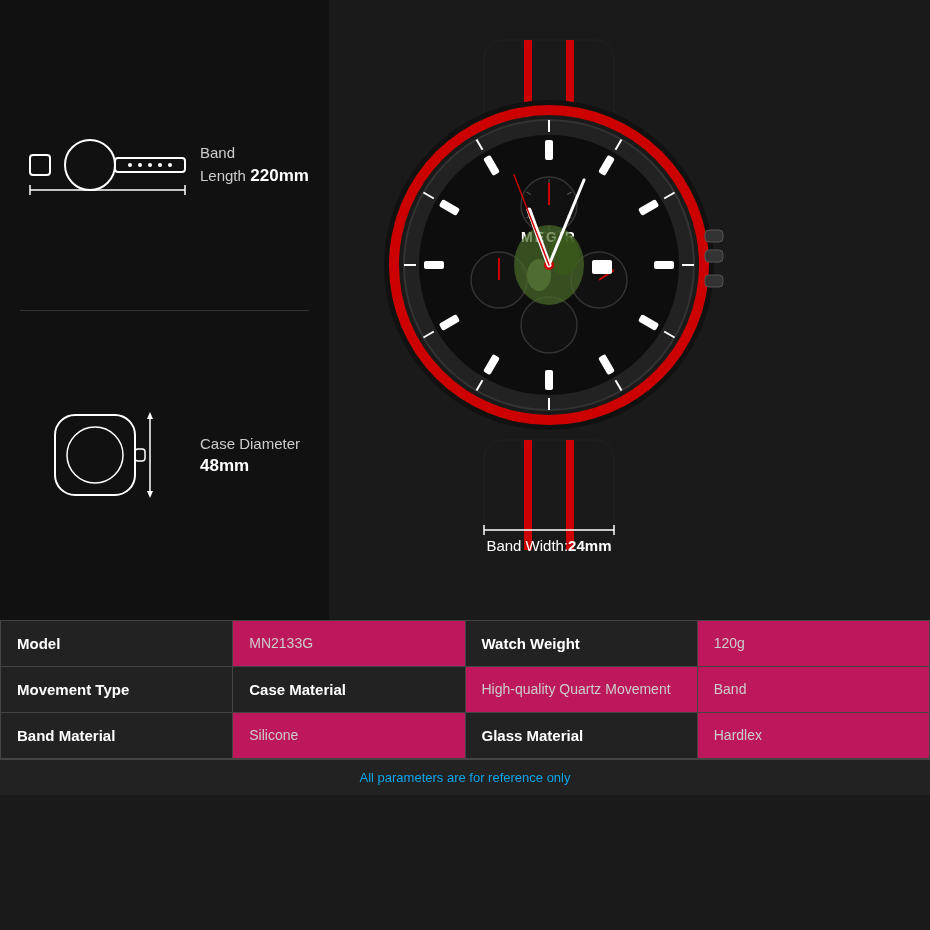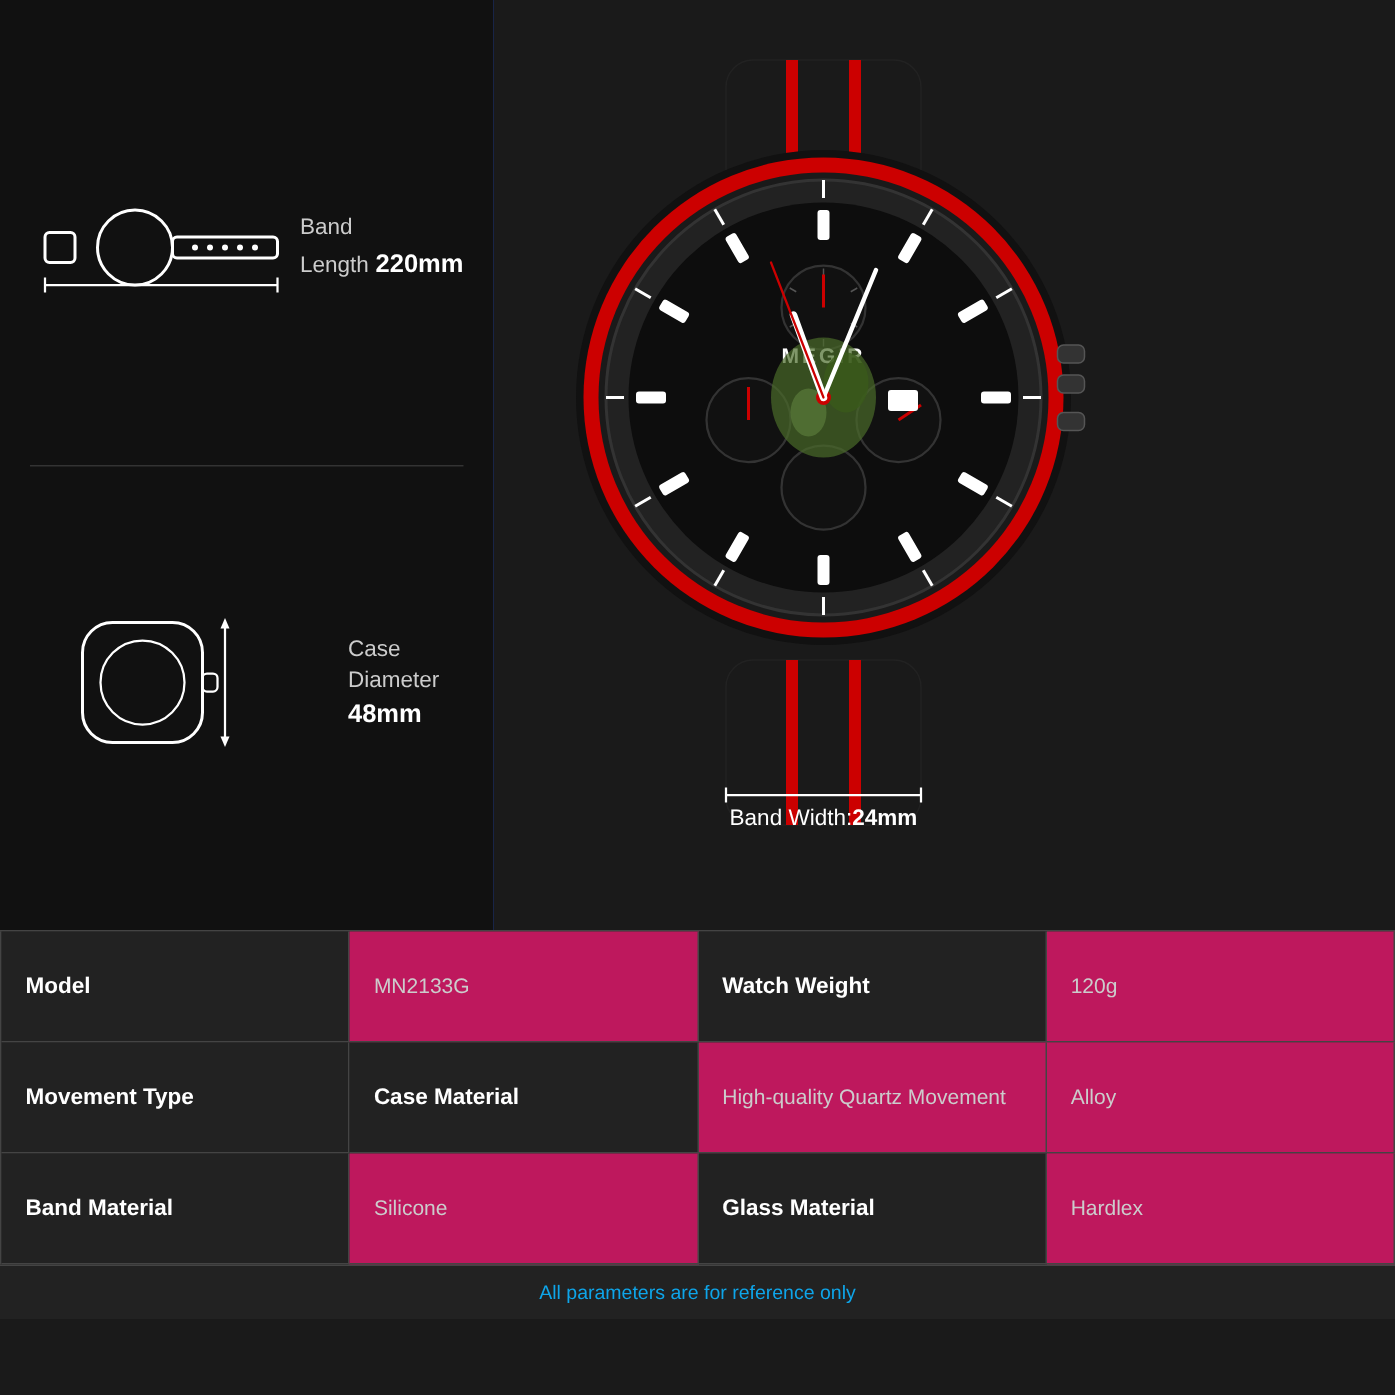--- a/index.html
+++ b/index.html
@@ -8,21 +8,21 @@
       height: 930px;
       background: #1a1a1a;
       font-family: Arial, sans-serif;
       overflow: hidden;
     }
 
     .top-section {
       display: flex;
       width: 748px;
       height: 620px;
-      background: #1d4ed8;
+      background: #7dd3fc;
     }
 
     
     .left-panel {
       width: 450px;
       height: 620px;
       background: #111;
       padding: 20px;
       display: flex;
       flex-direction: column;
@@ -32,21 +32,20 @@
     .spec-row {
       flex: 1;
       display: flex;
       align-items: center;
       border-bottom: 1px solid #333;
       padding: 10px 0;
     }
 
     .spec-row:last-child {
       border-bottom: none;
-      gap: 32px;
     }
 
     .diagram {
       width: 180px;
       display: flex;
       justify-content: center;
       align-items: center;
     }
 
     .spec-text {
@@ -108,21 +107,21 @@
       border-top: 1px solid #444;
     }
 
     .table-grid {
       display: grid;
       grid-template-columns: 1fr 1fr 1fr 1fr;
       border-left: 1px solid #444;
     }
 
     .table-cell {
-      padding: 28px 16px;
+      padding: 14px 16px;
       border-right: 1px solid #444;
       border-bottom: 1px solid #444;
       color: #fff;
       font-size: 14px;
     }
 
     .table-cell.header-cell {
       font-weight: bold;
       font-size: 15px;
       background: #222;
@@ -316,21 +315,21 @@
   <div class="table-grid">
 
     <div class="table-cell header-cell">Model</div>
     <div class="table-cell value-cell">MN2133G</div>
     <div class="table-cell header-cell">Watch Weight</div>
     <div class="table-cell value-cell">120g</div>
 
     <div class="table-cell header-cell">Movement Type</div>
     <div class="table-cell header-cell">Case Material</div>
     <div class="table-cell value-cell">High-quality Quartz Movement</div>
-    <div class="table-cell value-cell">Alloy</div>
+    <div class="table-cell value-cell">Band</div>
 
     <div class="table-cell header-cell">Band Material</div>
     <div class="table-cell value-cell">Silicone</div>
     <div class="table-cell header-cell">Glass Material</div>
     <div class="table-cell value-cell">Hardlex</div>
 
   </div>
   <div class="footer-note">All parameters are for reference only</div>
 </div>
 

